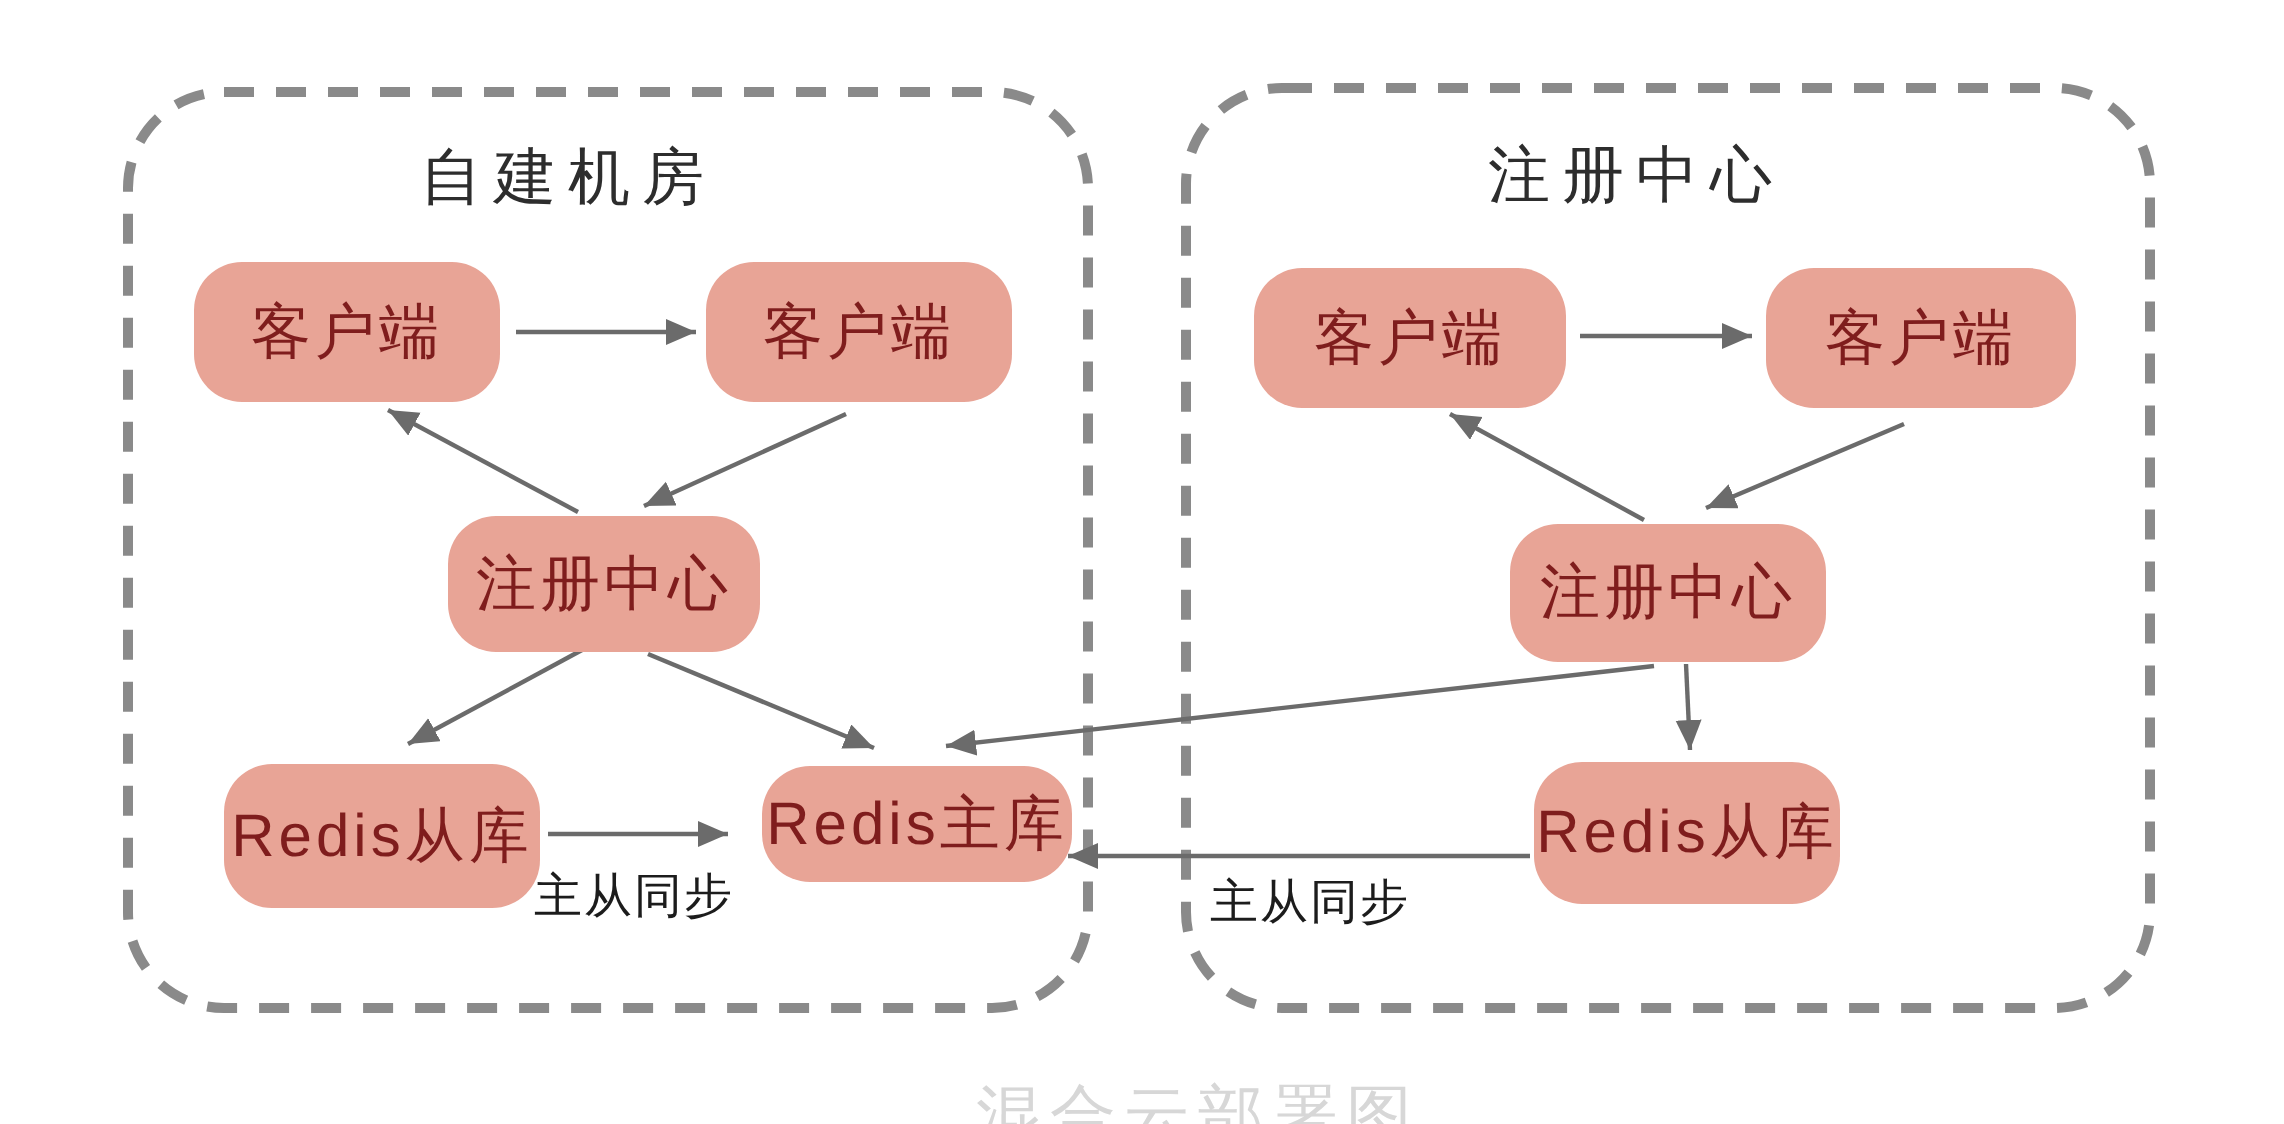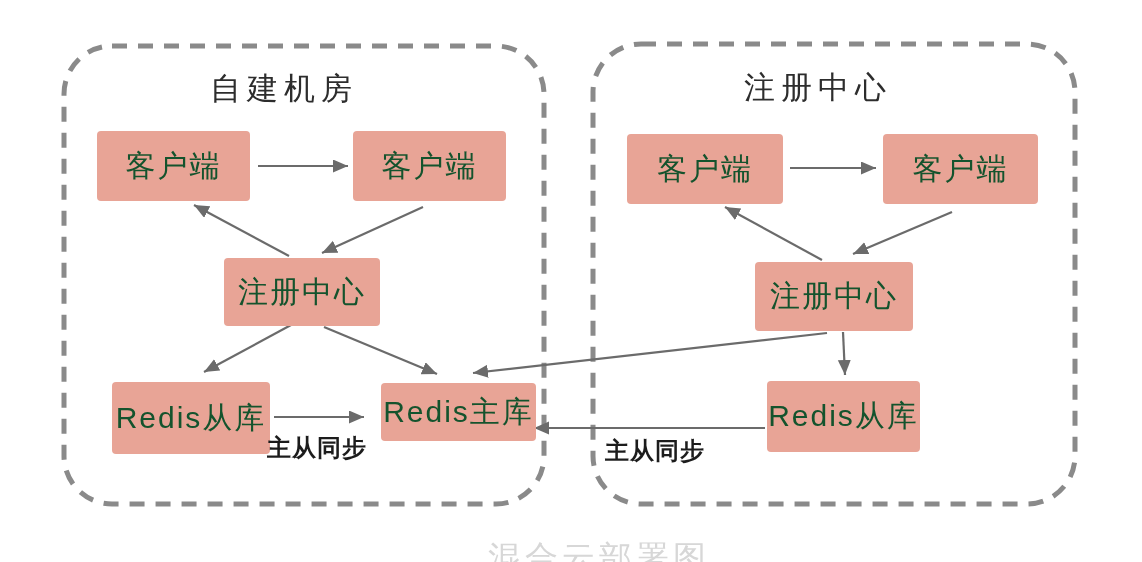--- a/index.html
+++ b/index.html
@@ -16,43 +16,43 @@
     position: absolute;
     left: 0; top: 0;
     width: 1142px; height: 562px;
   }
   .node {
     position: absolute;
     display: flex;
     align-items: center;
     justify-content: center;
     background: #e8a496;
-    color: #14532d;
-    border-radius: 4px;
+    color: #7f1d1d;
+    border-radius: 24px;
     font-size: 30px;
     font-weight: 400;
     letter-spacing: 2px;
     white-space: nowrap;
   }
   .group-title {
     position: absolute;
     width: 220px;
     text-align: center;
     color: #2d2d2d;
     font-size: 31px;
     font-weight: 500;
     letter-spacing: 6px;
   }
   .edge-label {
     position: absolute;
     width: 140px;
     text-align: center;
     color: #1c1c1c;
     font-size: 24px;
-    font-weight: 700;
+    font-weight: 400;
     letter-spacing: 1px;
   }
   .caption {
     position: absolute;
     left: 0;
     top: 512px;
     width: 1142px;
     text-align: center;
     color: #d7d7d7;
     font-size: 33px;

